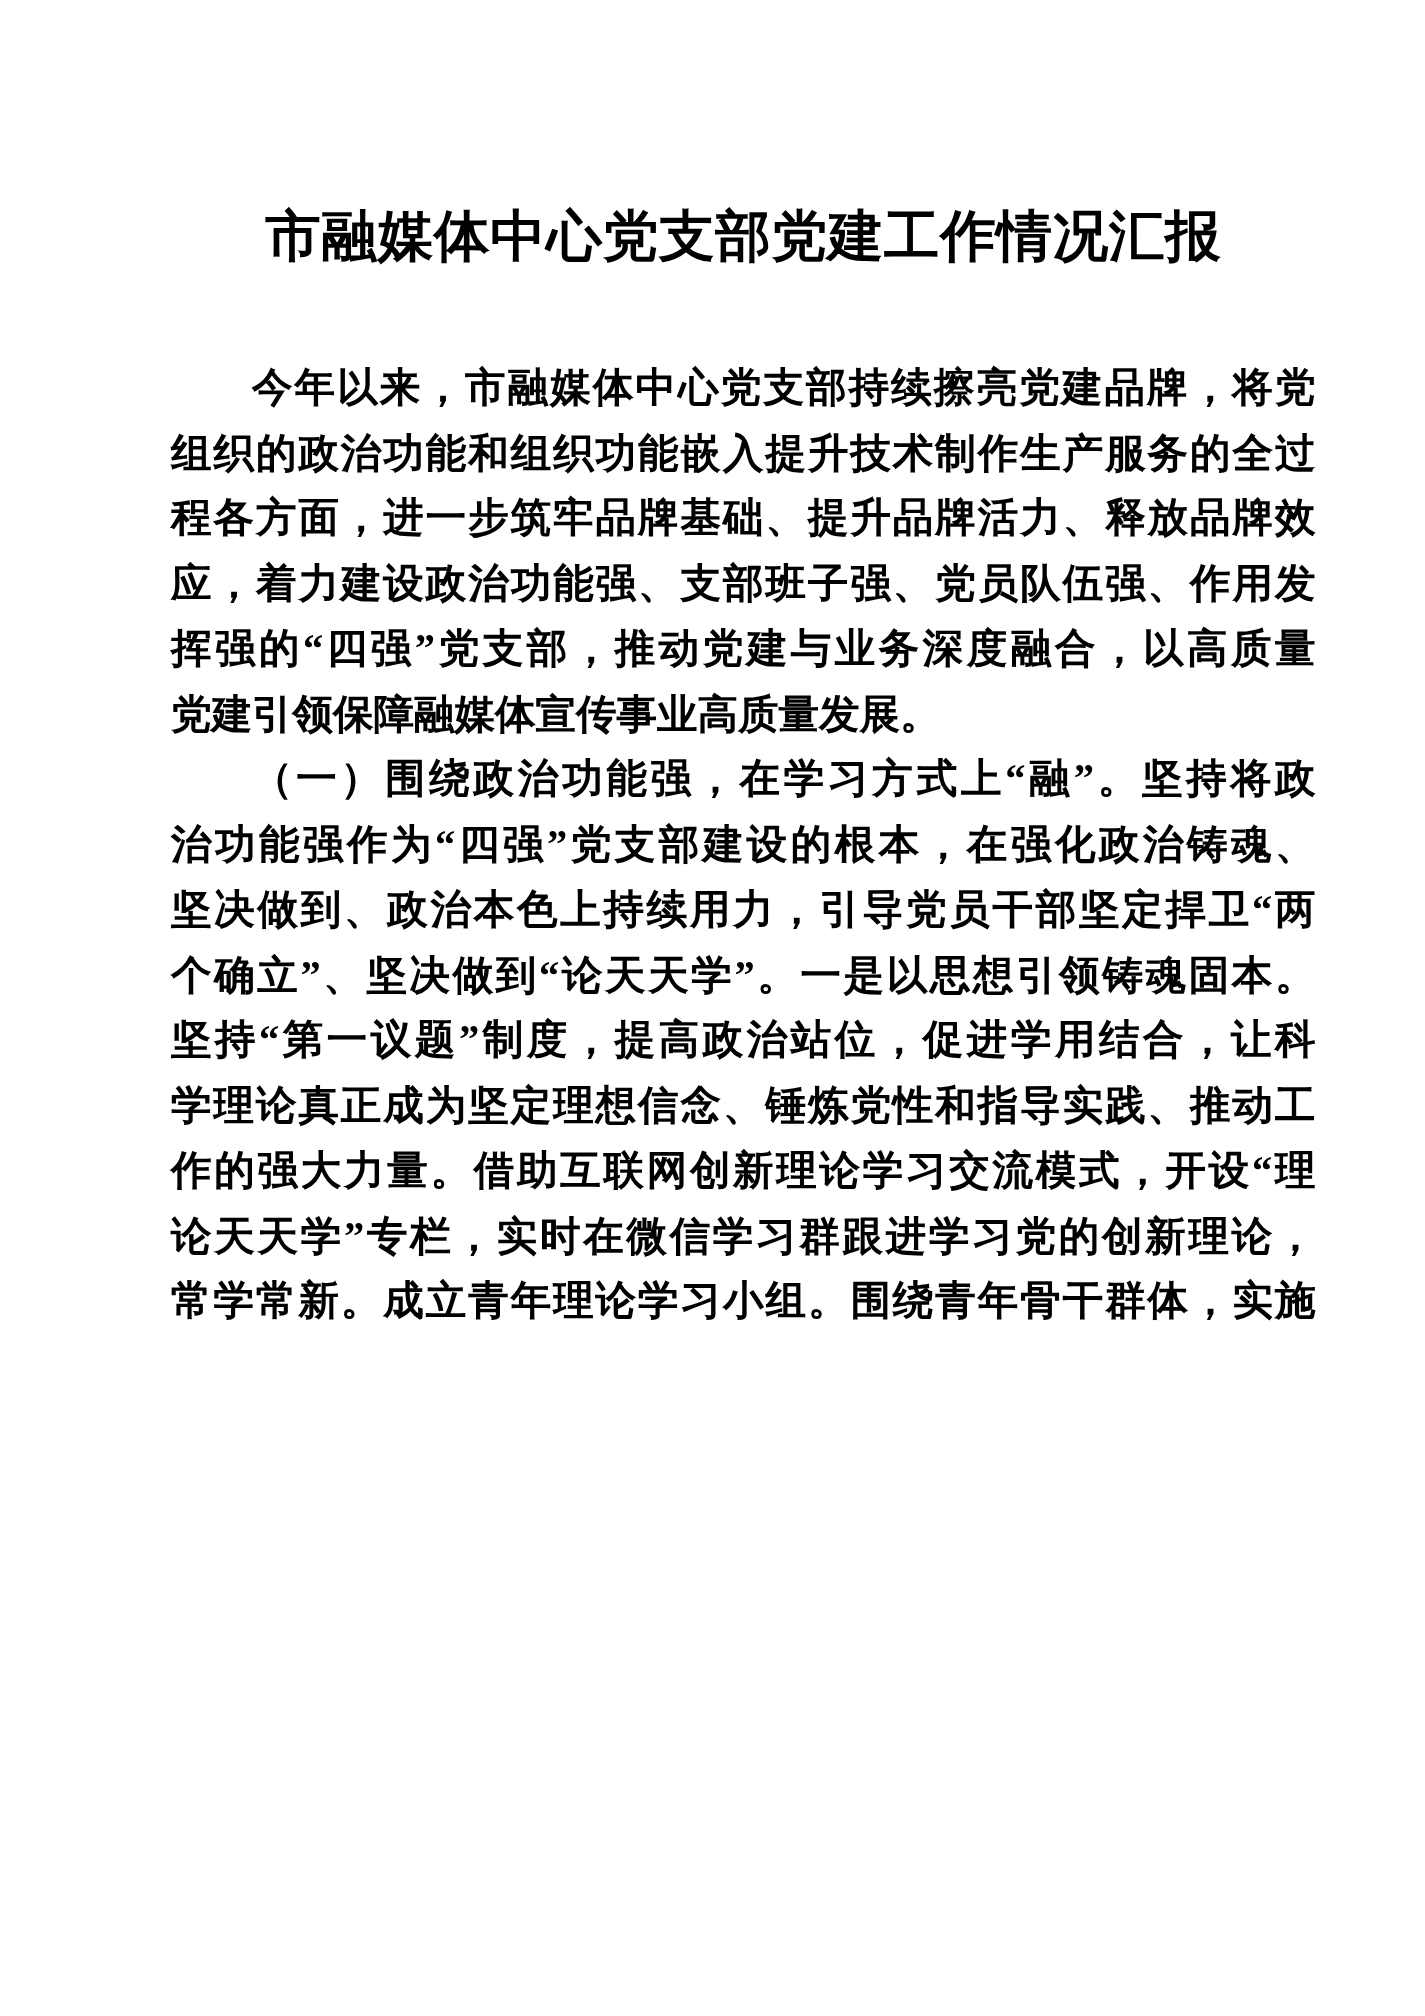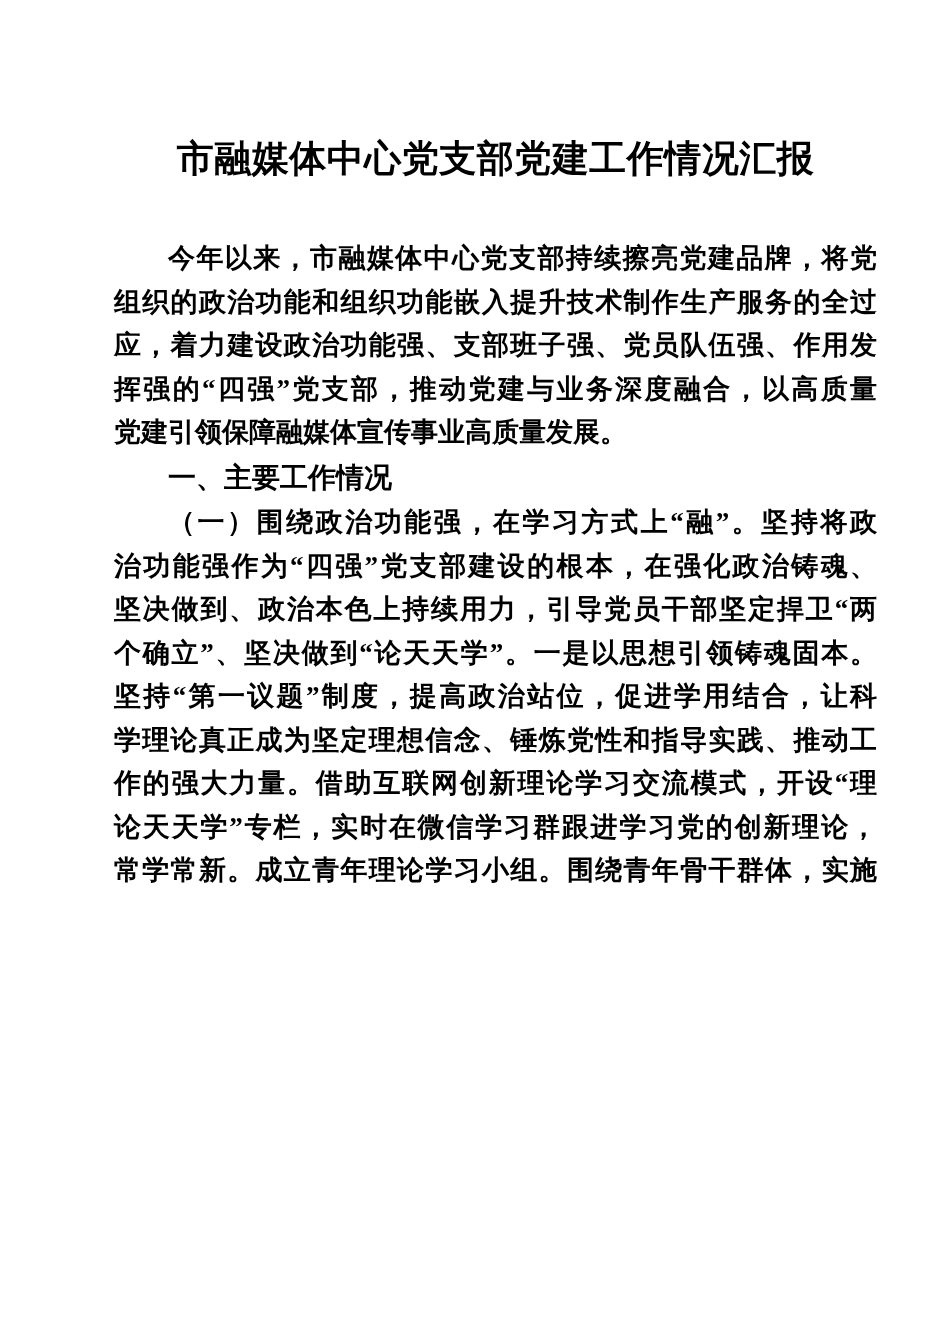--- a/index.html
+++ b/index.html
@@ -56,26 +56,26 @@
 </head>
 <body>
 
 <div class="page">
 
   <h1 class="title">市融媒体中心党支部党建工作情况汇报</h1>
 
   <div class="para">
     <div class="line first">今年以来，市融媒体中心党支部持续擦亮党建品牌，将党</div>
     <div class="line">组织的政治功能和组织功能嵌入提升技术制作生产服务的全过</div>
+    <div class="line">程各方面，进一步筑牢品牌基础、提升品牌活力、释放品牌效</div>
     <div class="line">应，着力建设政治功能强、支部班子强、党员队伍强、作用发</div>
     <div class="line">挥强的“四强”党支部，推动党建与业务深度融合，以高质量</div>
     <div class="line last">党建引领保障融媒体宣传事业高质量发展。</div>
   </div>
 
-  <h2 class="heading">一、主要工作情况</h2>
 
   <div class="para">
     <div class="line first">（一）围绕政治功能强，在学习方式上“融”。坚持将政</div>
     <div class="line">治功能强作为“四强”党支部建设的根本，在强化政治铸魂、</div>
     <div class="line">坚决做到、政治本色上持续用力，引导党员干部坚定捍卫“两</div>
     <div class="line">个确立”、坚决做到“论天天学”。一是以思想引领铸魂固本。</div>
     <div class="line">坚持“第一议题”制度，提高政治站位，促进学用结合，让科</div>
     <div class="line">学理论真正成为坚定理想信念、锤炼党性和指导实践、推动工</div>
     <div class="line">作的强大力量。借助互联网创新理论学习交流模式，开设“理</div>
     <div class="line">论天天学”专栏，实时在微信学习群跟进学习党的创新理论，</div>

